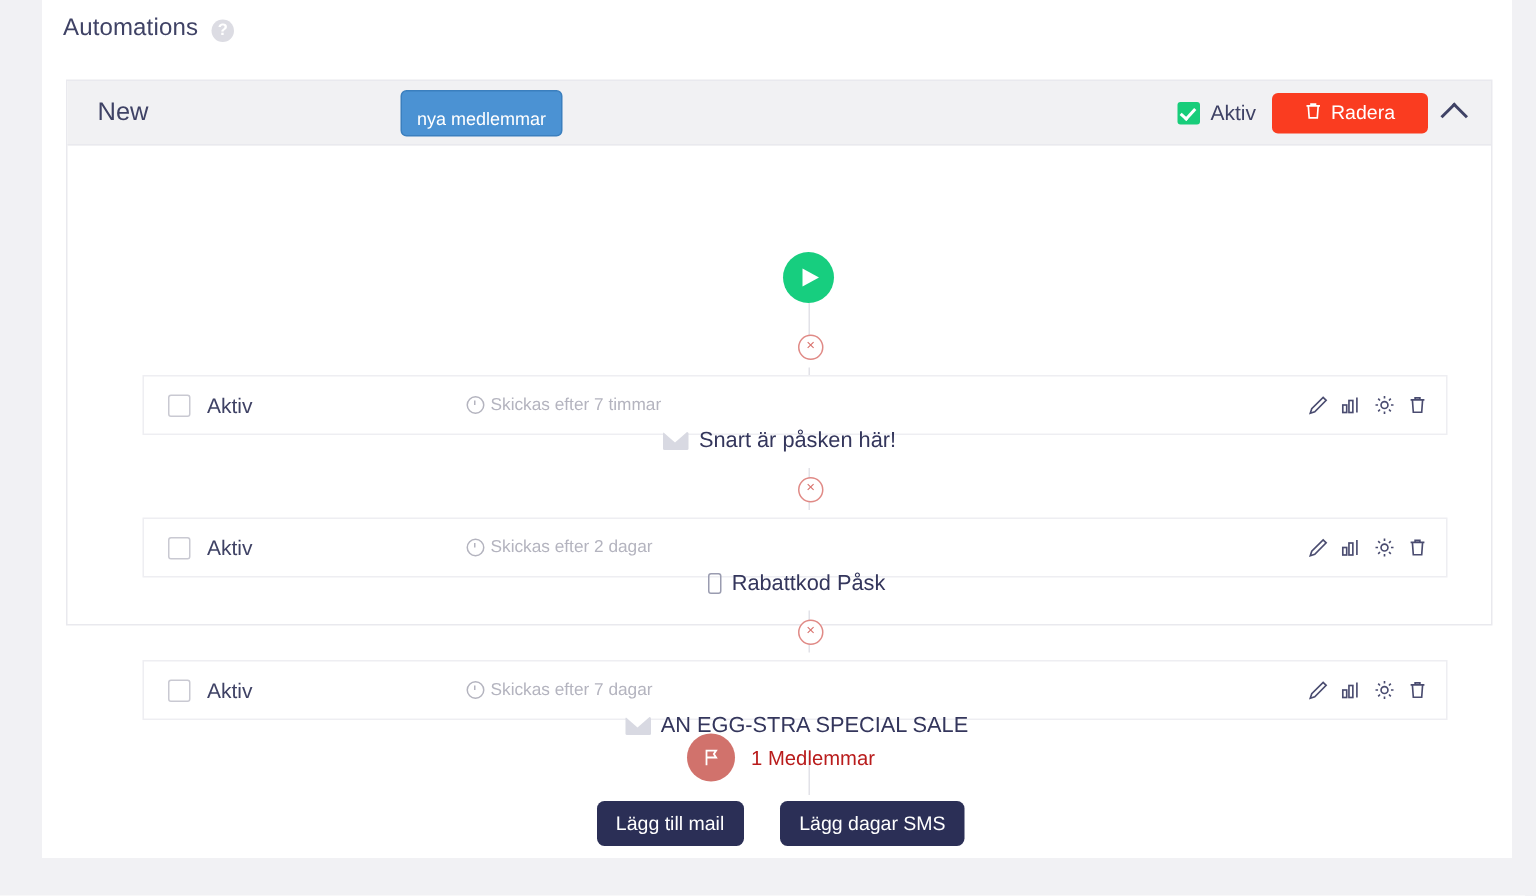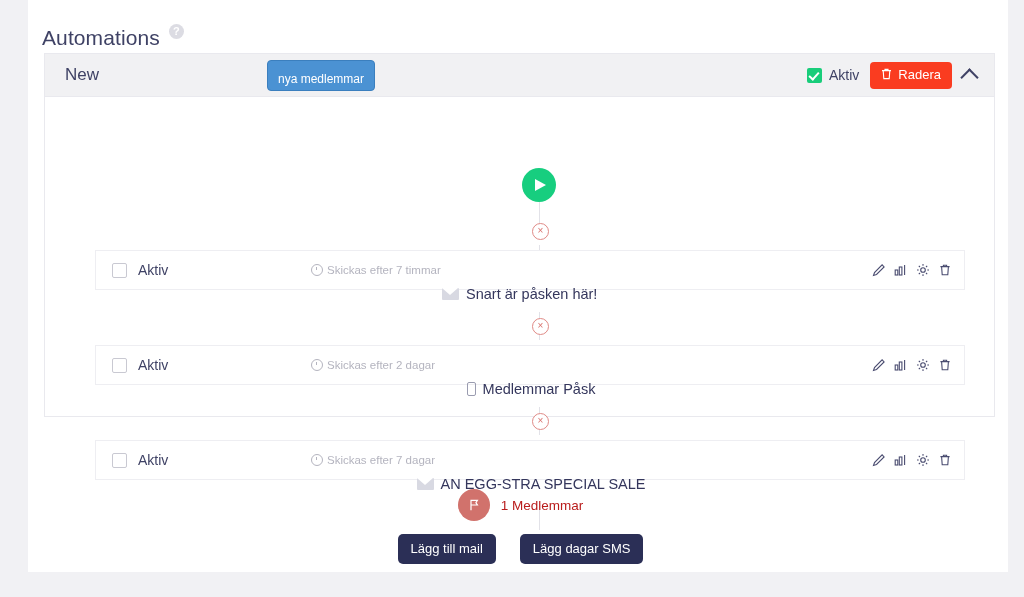--- a/index.html
+++ b/index.html
@@ -28,25 +28,24 @@
 
   .page-title-row {
     position: absolute;
     left: 14px;
     top: 10px;
     display: flex;
     align-items: center;
     gap: 9px;
   }
   .page-title {
-    font-size: 21px;
+    font-size: 16px;
     font-weight: 400;
     color: #3f4265;
     letter-spacing: 0.1px;
-    margin-top: 16px;
   }
   .help-icon {
     width: 15px;
     height: 15px;
     border-radius: 50%;
     background: #dcdce3;
     color: #ffffff;
     font-size: 11px;
     font-weight: bold;
     line-height: 15px;
@@ -127,21 +126,21 @@
     font-size: 14px;
     color: #3f4265;
   }
   .delete-button {
     background: #fa3c20;
     color: #ffffff;
     border: none;
     border-radius: 4px;
     font-size: 13px;
     font-family: "Liberation Sans", sans-serif;
-    padding: 6px 11px 7px;
+    padding: 6px 22px 7px;
     display: flex;
     align-items: center;
     gap: 6px;
     cursor: pointer;
     line-height: 1;
   }
   .chevron-up {
     width: 11px;
     height: 11px;
     border: solid #3f4265;
@@ -454,21 +453,21 @@
 
       <div class="step-row" style="top:248px;">
         <span class="step-check"></span>
         <span class="step-active-label">Aktiv</span>
         <span class="step-timing">
           <span class="clock-icon"></span>
           <span>Skickas efter 2 dagar</span>
         </span>
         <span class="step-title centered">
           <span class="phone-icon"></span>
-          <span>Medlemmar Påsk</span>
+          <span>Rabattkod Påsk</span>
         </span>
         <span class="step-actions">
           <span>
             <svg width="14" height="14" viewBox="0 0 14 14" fill="none" stroke="#4a4c70" stroke-width="1.1">
                 <path d="M1.5 12.5l1-3 7.6-7.6 2 2L4.5 11.5z"></path>
               </svg>
           </span>
           <span>
             <svg width="14" height="14" viewBox="0 0 14 14" fill="none" stroke="#4a4c70" stroke-width="1.1">
                 <rect x="1.2" y="7" width="2.6" height="5"></rect>

